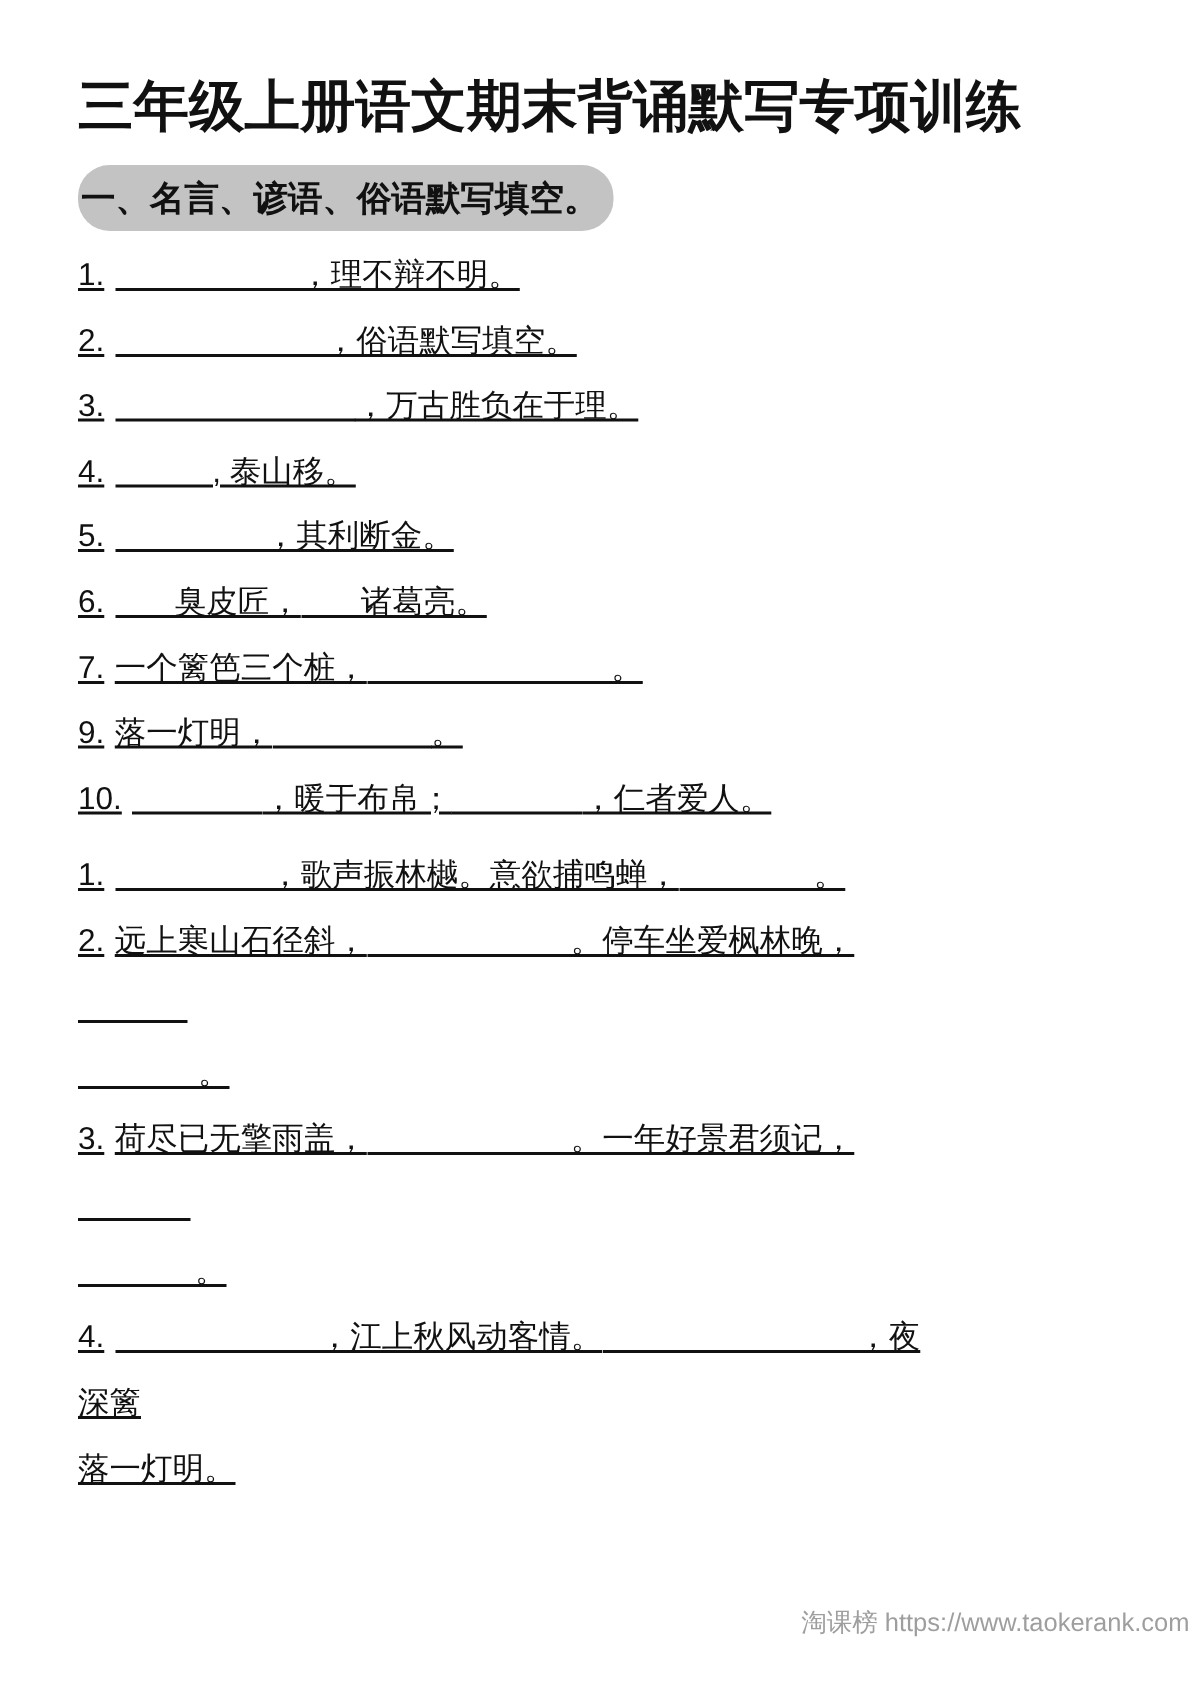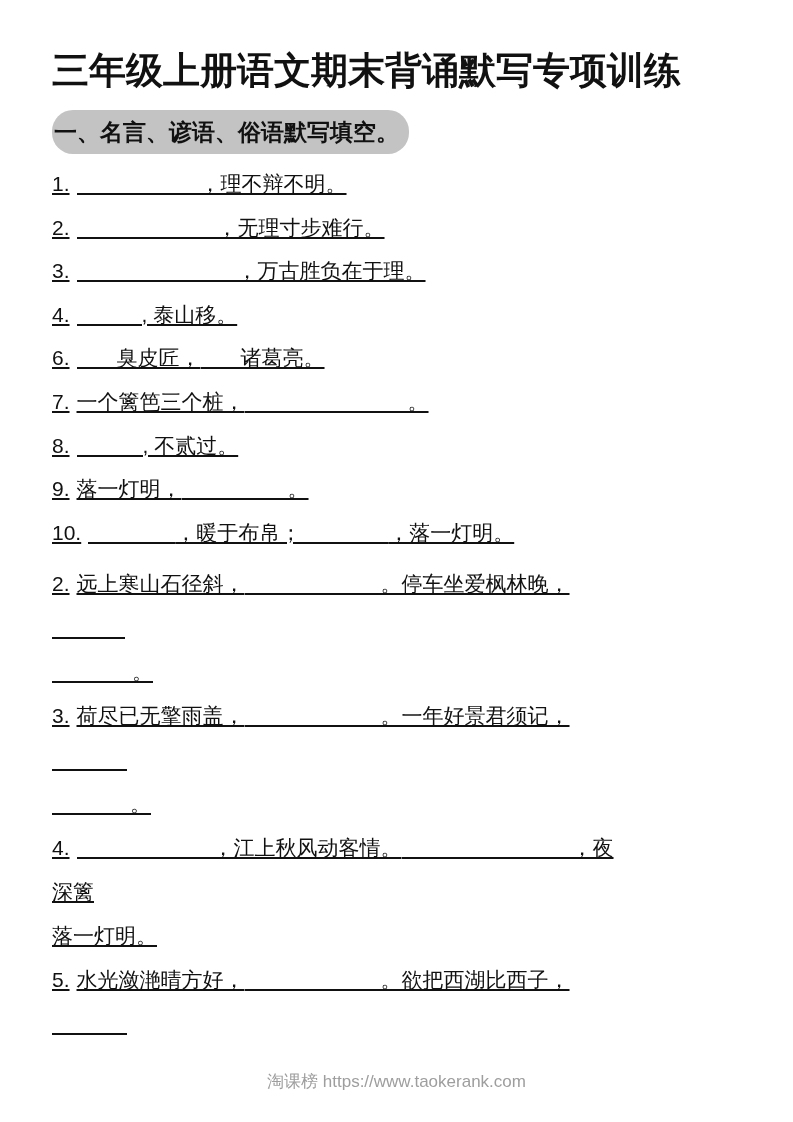--- a/index.html
+++ b/index.html
@@ -62,40 +62,40 @@
   .blank{
     display:inline-block;
     height:4px;
     border-bottom:2px solid var(--blank);
     vertical-align:-4px;
   }
   .footer{
     position:absolute;
     left:0;top:1070px;
     width:793px;
-    text-align:center;
+    text-align:right;
     font-size:17px;
     color:var(--footer);
   }
 </style>
 </head>
 <body>
 
 <div class="page">
   <h1 class="doc-title">三年级上册语文期末背诵默写专项训练</h1>
   <div><div class="section-heading">一、名言、谚语、俗语默写填空。</div><div class="items">
         <div class="item"><span class="num">1.</span><span class="blank" style="width: 123px;"></span><span>，理不辩不明。</span></div>
-        <div class="item"><span class="num">2.</span><span class="blank" style="width: 140px;"></span><span>，无理寸步难行。</span></div>
+        <div class="item"><span class="num">2.</span><span class="blank" style="width: 140px;"></span><span>，俗语默写填空。</span></div>
         <div class="item"><span class="num">3.</span><span class="blank" style="width: 160px;"></span><span>，万古胜负在于理。</span></div>
         <div class="item"><span class="num">4.</span><span class="blank" style="width: 65px;"></span><span>, 泰山移。</span></div>
+        <div class="item"><span class="num">5.</span><span class="blank" style="width: 100px;"></span><span>，其利断金。</span></div>
         <div class="item"><span class="num">6.</span><span class="blank" style="width: 40px;"></span><span>臭皮匠，</span><span class="blank" style="width: 40px;"></span><span>诸葛亮。</span></div>
         <div class="item"><span class="num">7.</span><span>一个篱笆三个桩，</span><span class="blank" style="width: 163px;"></span><span>。</span></div>
-        <div class="item"><span class="num">8.</span><span class="blank" style="width: 66px;"></span><span>, 不贰过。</span></div>
         <div class="item"><span class="num">9.</span><span>落一灯明，</span><span class="blank" style="width: 106px;"></span><span>。</span></div>
-        <div class="item"><span class="num">10.</span><span class="blank" style="width: 87px;"></span><span>，暖于布帛；</span><span class="blank" style="width: 87px;"></span><span>，落一灯明。</span></div>
+        <div class="item"><span class="num">10.</span><span class="blank" style="width: 87px;"></span><span>，暖于布帛；</span><span class="blank" style="width: 87px;"></span><span>，仁者爱人。</span></div>
       </div><div class="items second">
+        <div class="item"><span class="num">1.</span><span class="blank" style="width: 103px;"></span><span>，歌声振林樾。意欲捕鸣蝉，</span><span class="blank" style="width: 90px;"></span><span>。</span></div>
         <div class="item"><span class="num">2.</span><span>远上寒山石径斜，</span><span class="blank" style="width: 136px;"></span><span>。停车坐爱枫林晚，</span><span class="blank" style="width: 73px;"></span><br><span class="blank" style="width: 80px;"></span><span>。</span></div>
         <div class="item"><span class="num">3.</span><span>荷尽已无擎雨盖，</span><span class="blank" style="width: 136px;"></span><span>。一年好景君须记，</span><span class="blank" style="width: 75px;"></span><br><span class="blank" style="width: 78px;"></span><span>。</span></div>
         <div class="item"><span class="num">4.</span><span class="blank" style="width: 136px;"></span><span>，江上秋风动客情。</span><span class="blank" style="width: 170px;"></span><span>，夜深篱</span><br><span>落一灯明。</span></div>
-        <div class="item"><span class="num">5.</span><span>水光潋滟晴方好，</span><span class="blank" style="width: 136px;"></span><span>。欲把西湖比西子，</span><span class="blank" style="width: 75px;"></span></div>
       </div></div>
   <div class="footer">淘课榜 https://www.taokerank.com</div>
 </div>
 
 </body></html>

